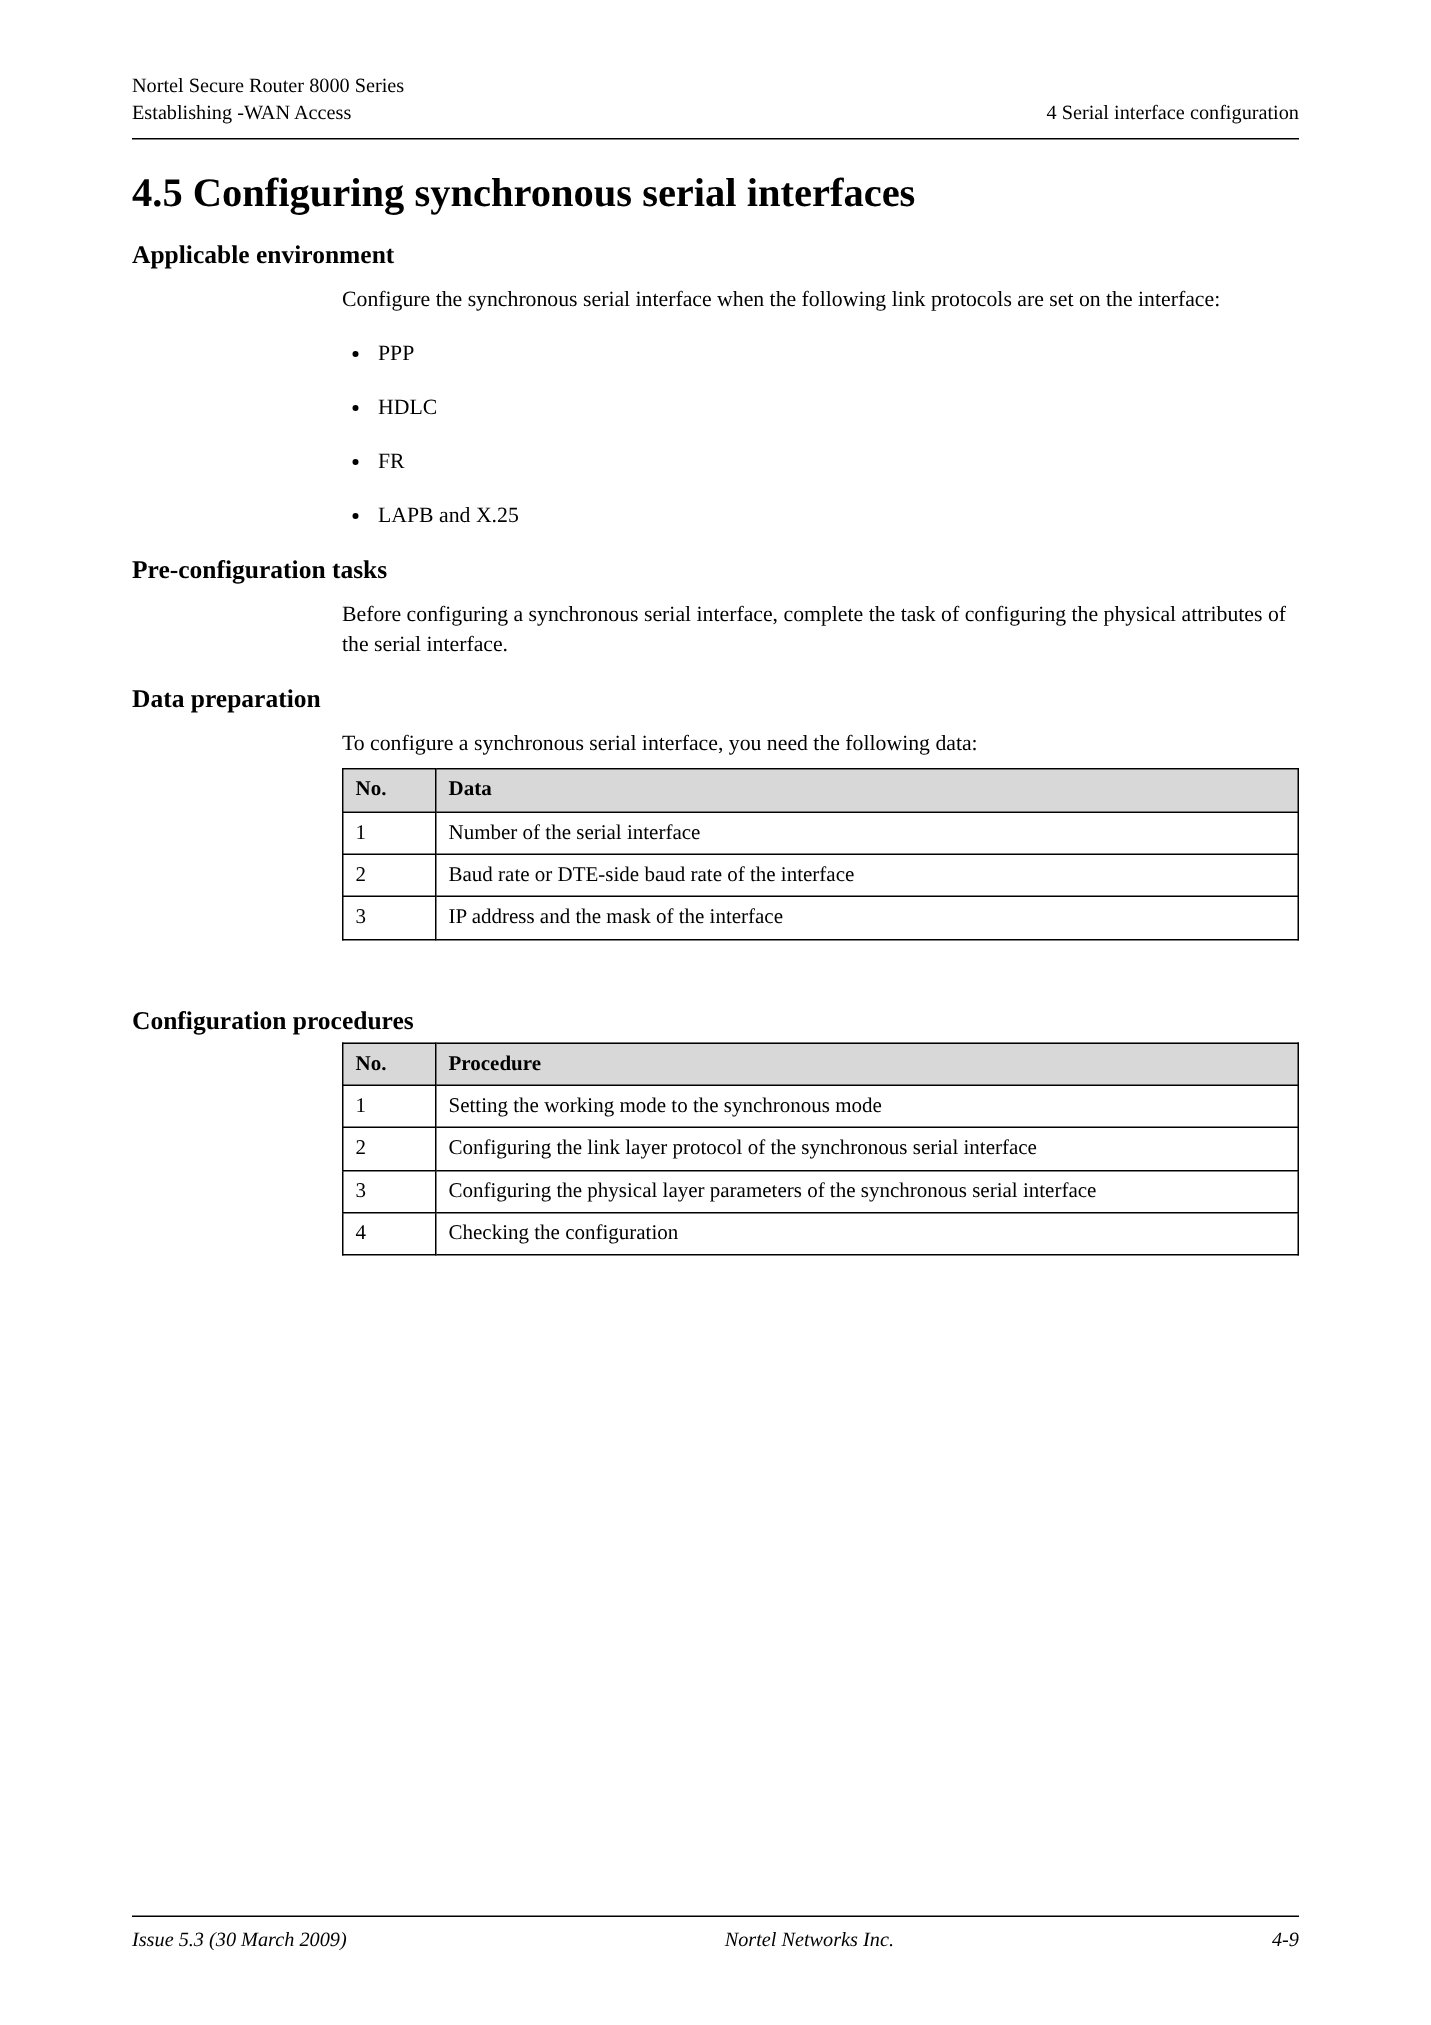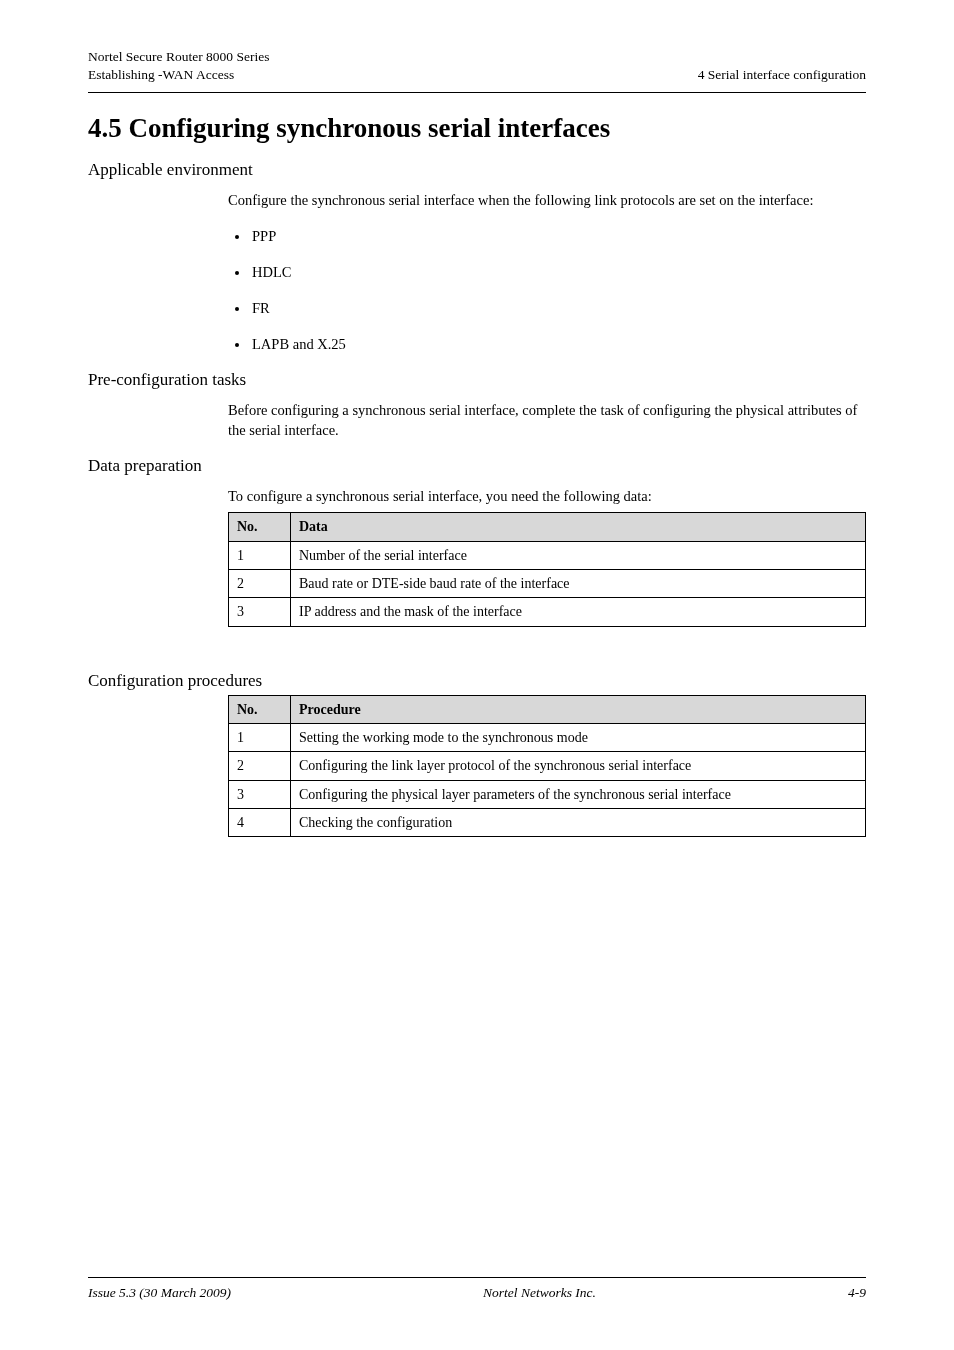--- a/index.html
+++ b/index.html
@@ -42,21 +42,21 @@
     font-weight: bold;
     margin: 4px 0 6px 0;
   }
   h2.subsection-title {
     font-size: 22px;
     font-weight: bold;
     margin: 6px 0 14px 0;
   }
   h3.runin-title {
     font-size: 17px;
-    font-weight: normal;
+    font-weight: bold;
     margin: 16px 0 10px 0;
   }
   .body-indent {
     margin-left: 140px;
     font-size: 14.5px;
     line-height: 1.38;
   }
   .para {
     margin: 3px 0;
   }

